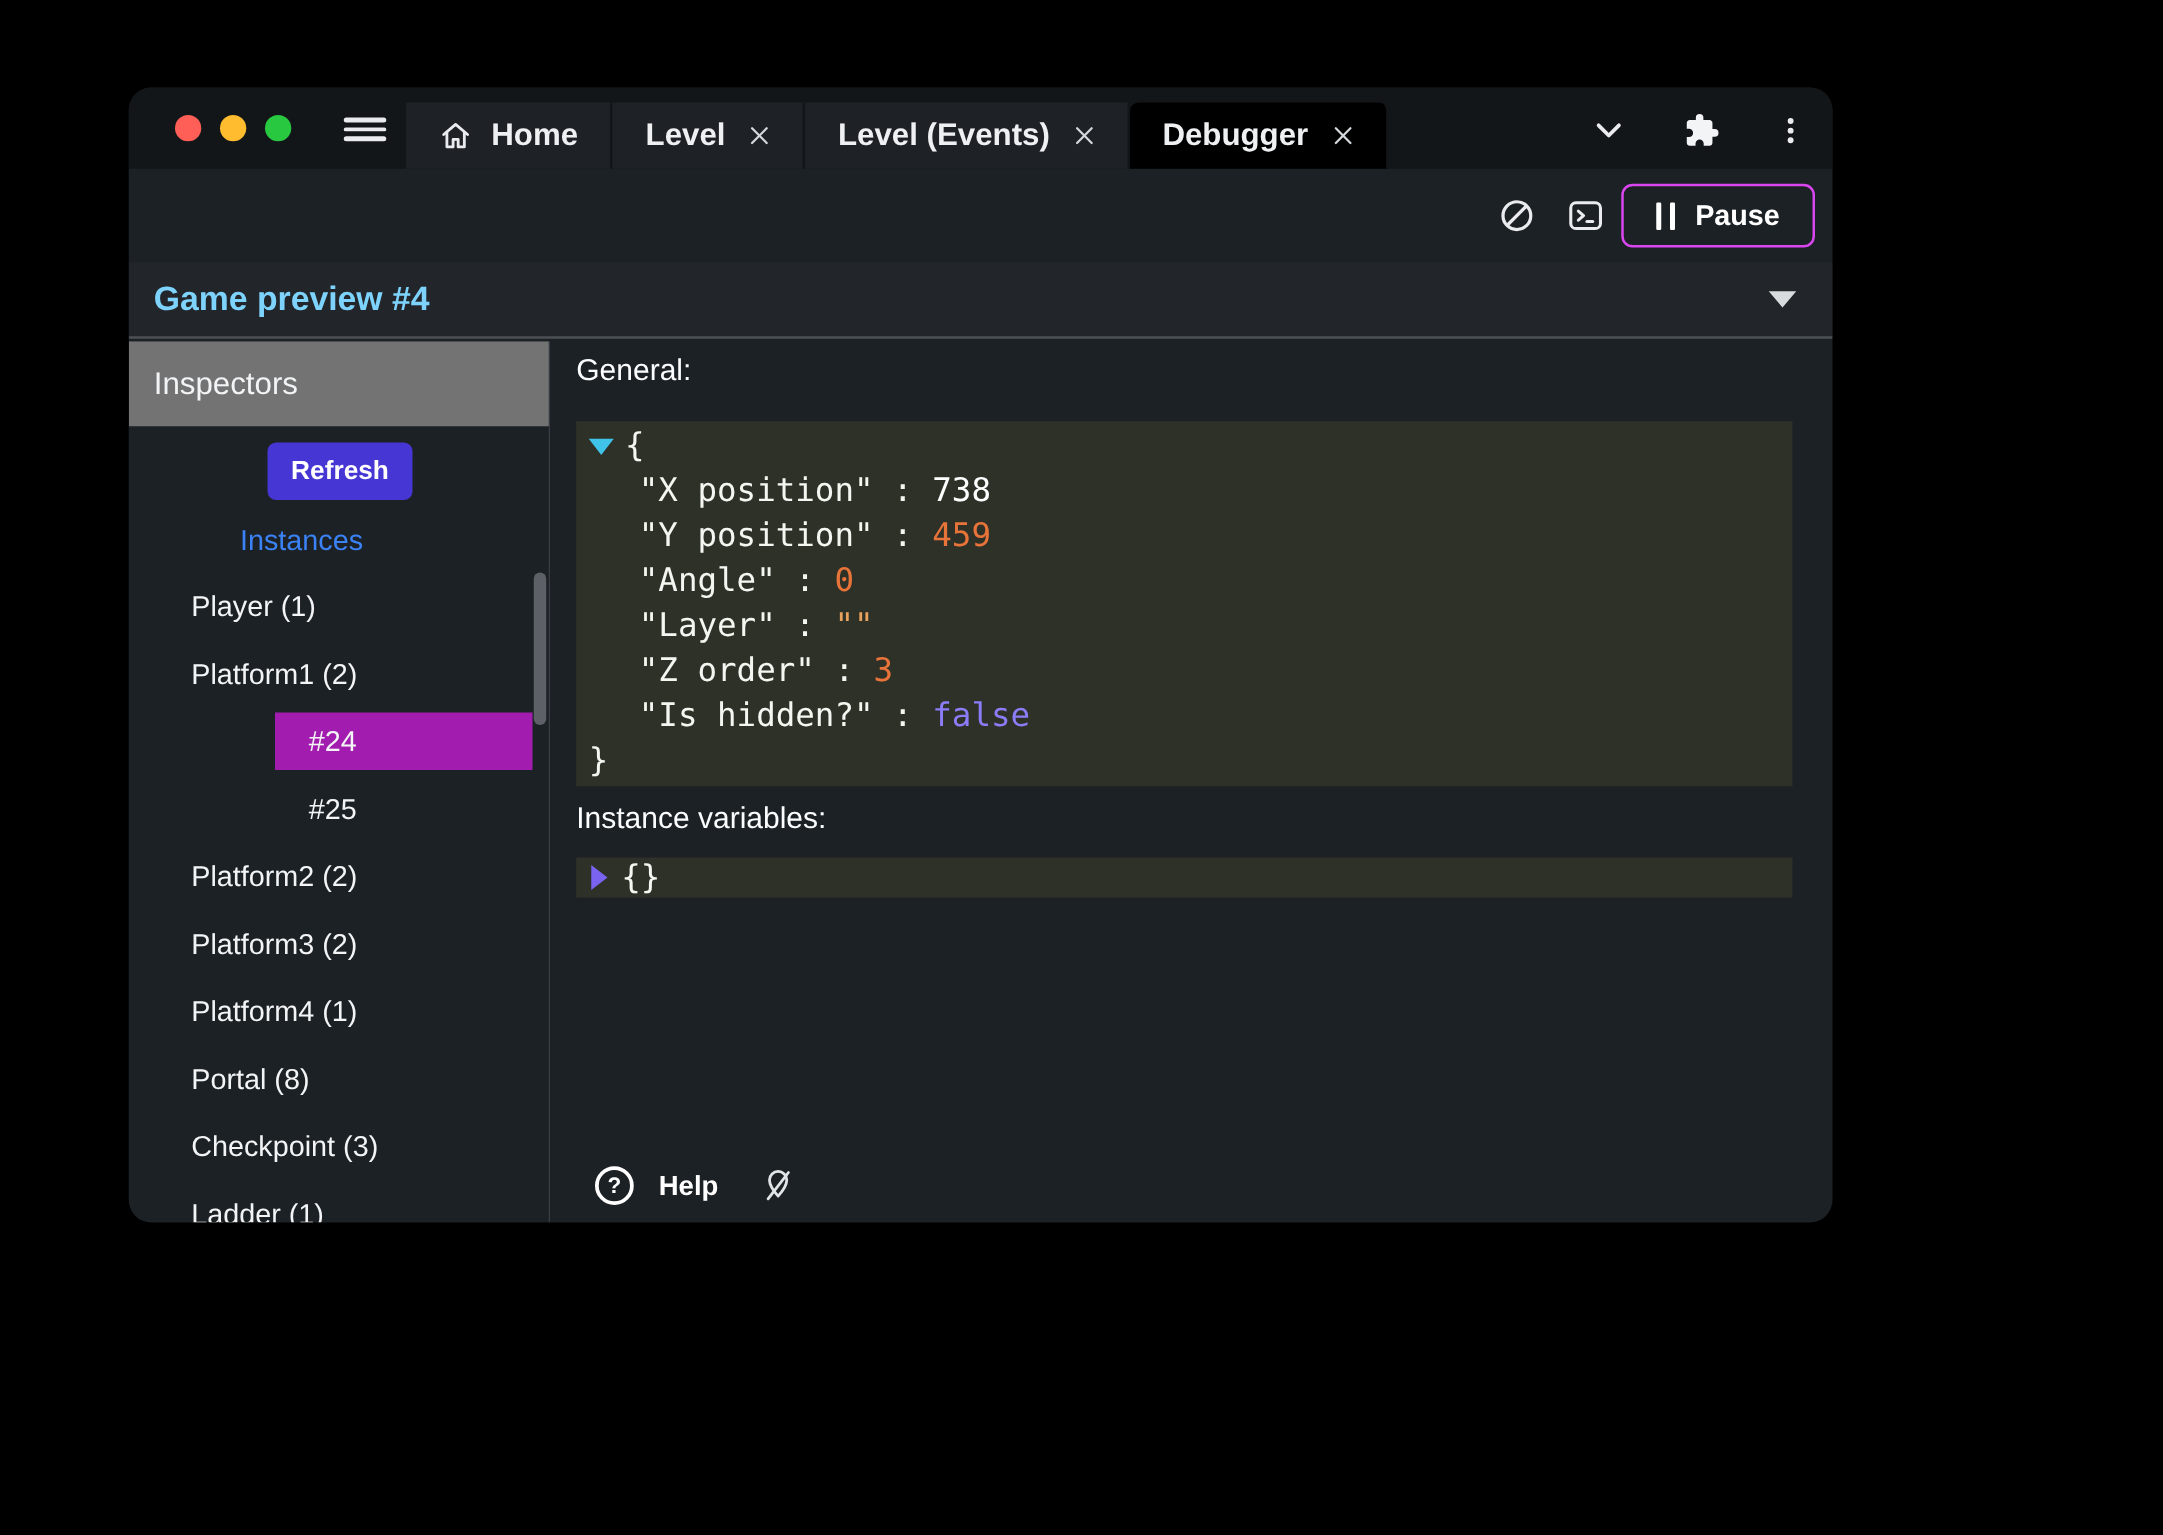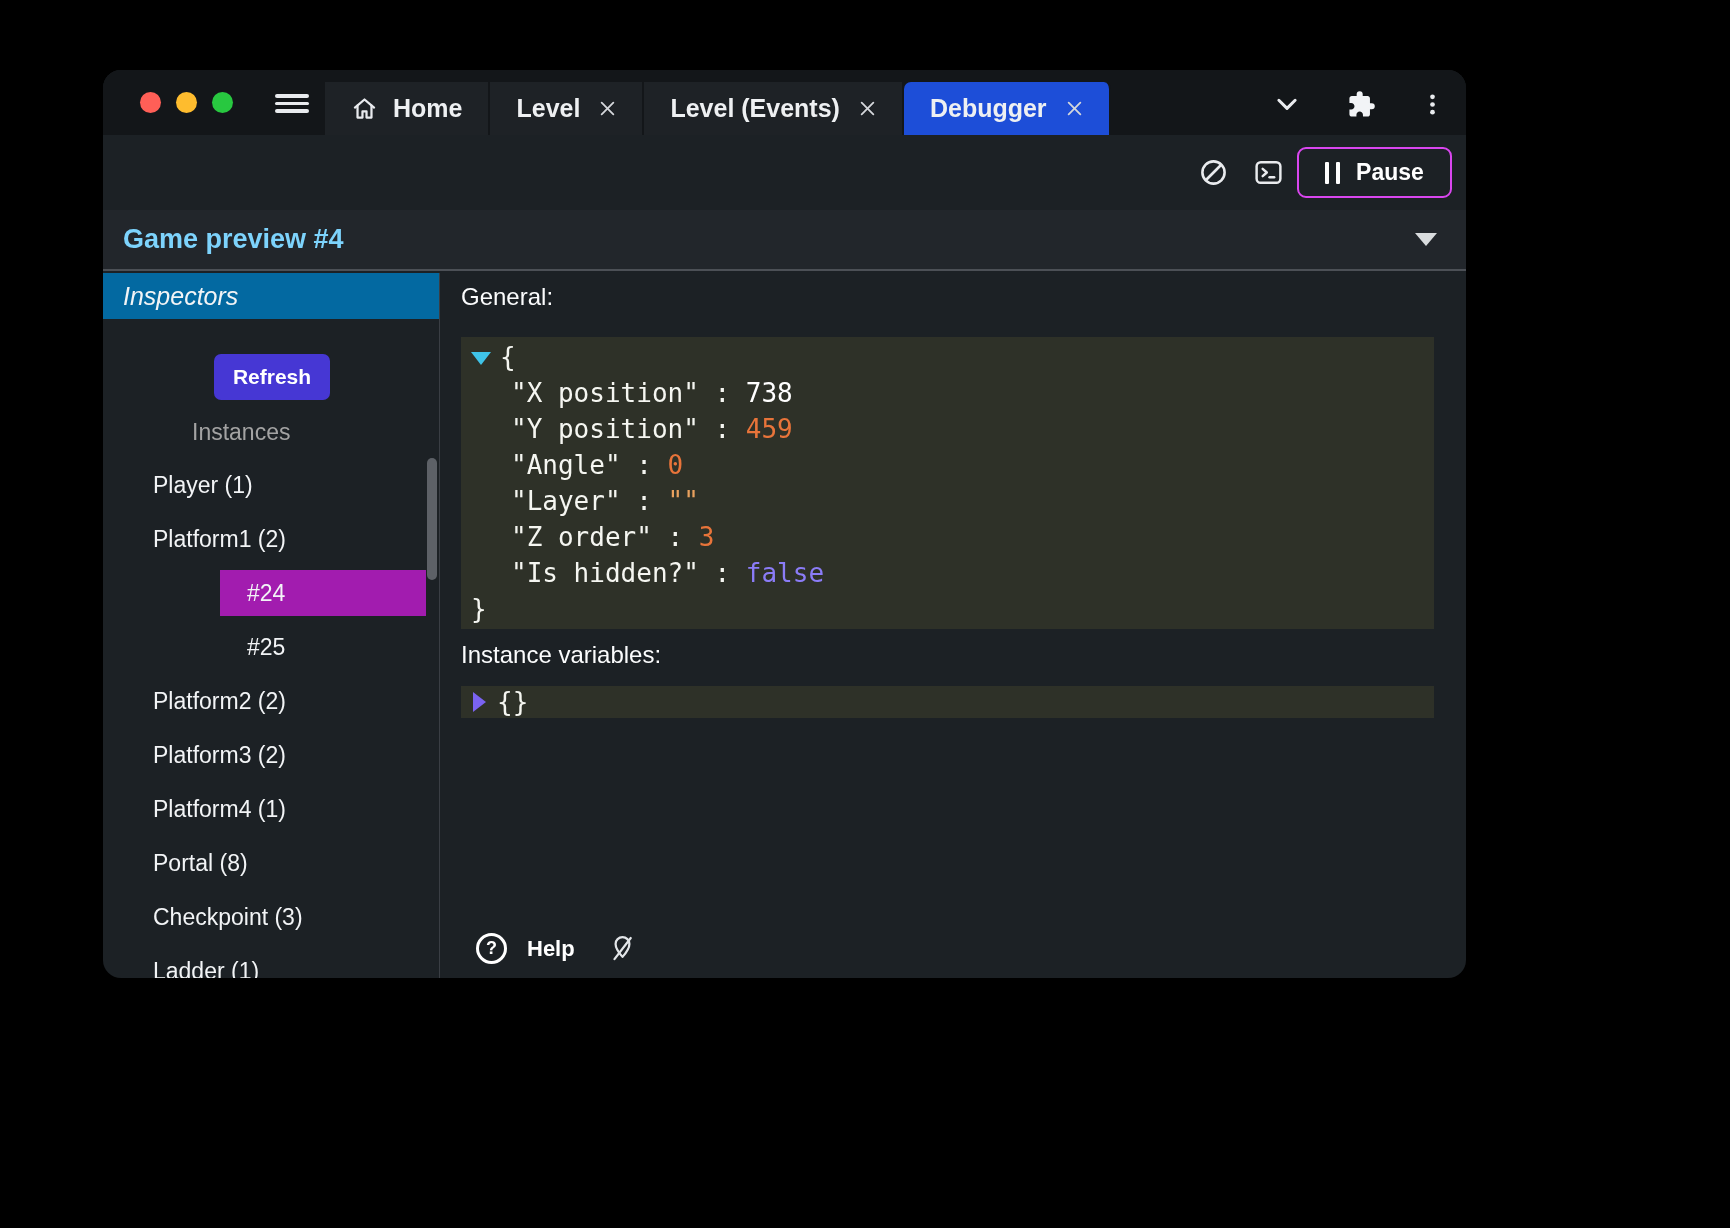--- a/index.html
+++ b/index.html
@@ -12,21 +12,21 @@
   .titlebar{position:absolute;left:0;top:0;right:0;height:65px;background:#131619;}
   .traffic{position:absolute;left:37px;top:22px;display:flex;gap:15px;}
   .traffic .dot{width:21px;height:21px;border-radius:50%;cursor:pointer;}
   .hamburger{position:absolute;left:172px;top:24px;width:34px;height:19px;
     display:flex;flex-direction:column;justify-content:space-between;cursor:pointer;}
   .hamburger span{display:block;height:3.6px;background:#e9ebee;border-radius:2px;}
   .tabbar{position:absolute;left:222px;bottom:0;height:53px;display:flex;}
   .tab{display:flex;align-items:center;gap:15px;padding:0 26px;background:#1e2226;
     color:#eef0f2;font-size:25px;font-weight:600;border-right:2px solid #131619;
     cursor:pointer;white-space:nowrap;}
-  .tab.active{background:#1d4ed8;border-radius:7px 7px 0 0;}
+  .tab.active{background:#000000;border-radius:7px 7px 0 0;}
   .tab .close-x{display:flex;margin-left:4px;cursor:pointer;}
   .tb-icon{position:absolute;top:17px;width:34px;height:34px;display:flex;
     align-items:center;justify-content:center;cursor:pointer;}
   .tb-icon.chev{left:1167px;}
   .tb-icon.puzzle{left:1241px;}
   .tb-icon.kebab{left:1312px;}
 
   
   .toolbar{position:absolute;left:0;top:65px;right:0;height:75px;}
   .tool-icon{position:absolute;top:20px;width:34px;height:34px;display:flex;
@@ -44,27 +44,27 @@
   .preview-bar{position:absolute;left:0;top:140px;right:0;height:61px;
     background:#22262b;border-bottom:2px solid #4c5056;display:flex;
     align-items:center;padding:0 29px 0 20px;cursor:pointer;}
   .preview-title{font-size:27px;font-weight:600;color:#7dd3fc;}
   .preview-caret{margin-left:auto;width:0;height:0;border-left:11px solid transparent;
     border-right:11px solid transparent;border-top:13px solid #d9dcde;cursor:pointer;}
 
   
   .content{position:absolute;left:0;top:203px;right:0;bottom:0;display:flex;overflow:hidden;}
   .sidebar{width:337px;min-width:337px;position:relative;border-right:1px solid #3a3e44;}
-  .insp-header{height:46px;background:#0369a1;display:flex;align-items:center;
-    padding-left:20px;font-size:25px;font-weight:500;color:#f2f4f6;font-style:italic;}
+  .insp-header{height:68px;background:#737373;display:flex;align-items:center;
+    padding-left:20px;font-size:25px;font-weight:500;color:#f2f4f6;}
   .refresh-btn{position:absolute;left:111px;top:81px;width:116px;height:46px;
     border:none;border-radius:7px;color:#fff;font-size:21px;font-weight:700;
     font-family:inherit;cursor:pointer;}
   .instances-label{position:absolute;left:89px;top:146px;font-size:23px;
-    color:#a3a3a3;cursor:pointer;}
+    color:#3b82f6;cursor:pointer;}
   .instance-list{position:absolute;left:0;top:185px;right:12px;}
   .item{height:54px;display:flex;align-items:center;font-size:23px;color:#f2f4f6;cursor:pointer;}
   .item.lvl1{padding-left:50px;}
   .item.lvl2{padding-left:144px;}
   .item.selected{height:46px;margin:4px 0 4px 117px;width:206px;padding-left:27px;
     background:#a21caf;}
   .scroll-thumb{position:absolute;right:2px;top:185px;width:10px;height:122px;
     background:#5d6167;border-radius:5px;cursor:pointer;}
 
   .main{flex:1;position:relative;}

